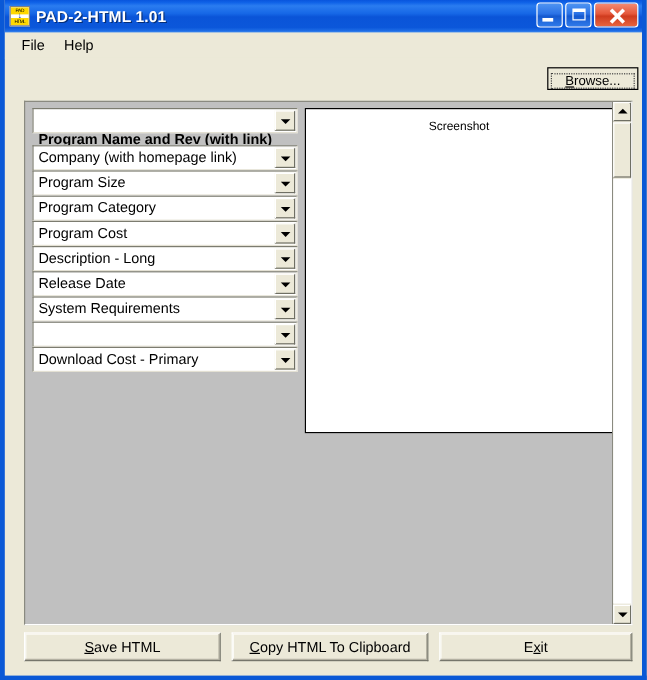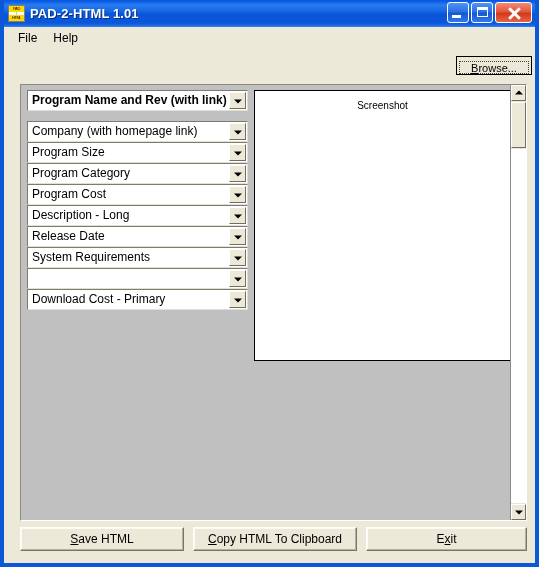--- a/index.html
+++ b/index.html
@@ -256,21 +256,21 @@
   .dropdown.first { margin-bottom: 10px; }
   .dropdown .dd-text {
     position: absolute;
     left: 4px; top: 2px; right: 20px;
     font-size: 12px;
     color: #000;
     white-space: nowrap;
     overflow: hidden;
     line-height: 15px;
   }
-  .dropdown.first .dd-text { font-weight: bold; }
+  .dropdown.first .dd-text { font-weight: bold; margin-top: 16px; }
   .dropdown .dd-arrow {
     position: absolute;
     right: 1px; top: 1px;
     width: 17px; height: 17px;
     box-sizing: border-box;
     background: #ece9d8;
     border: 1px solid #ffffff;
     border-right-color: #6f6f64;
     border-bottom-color: #6f6f64;
     cursor: default;

